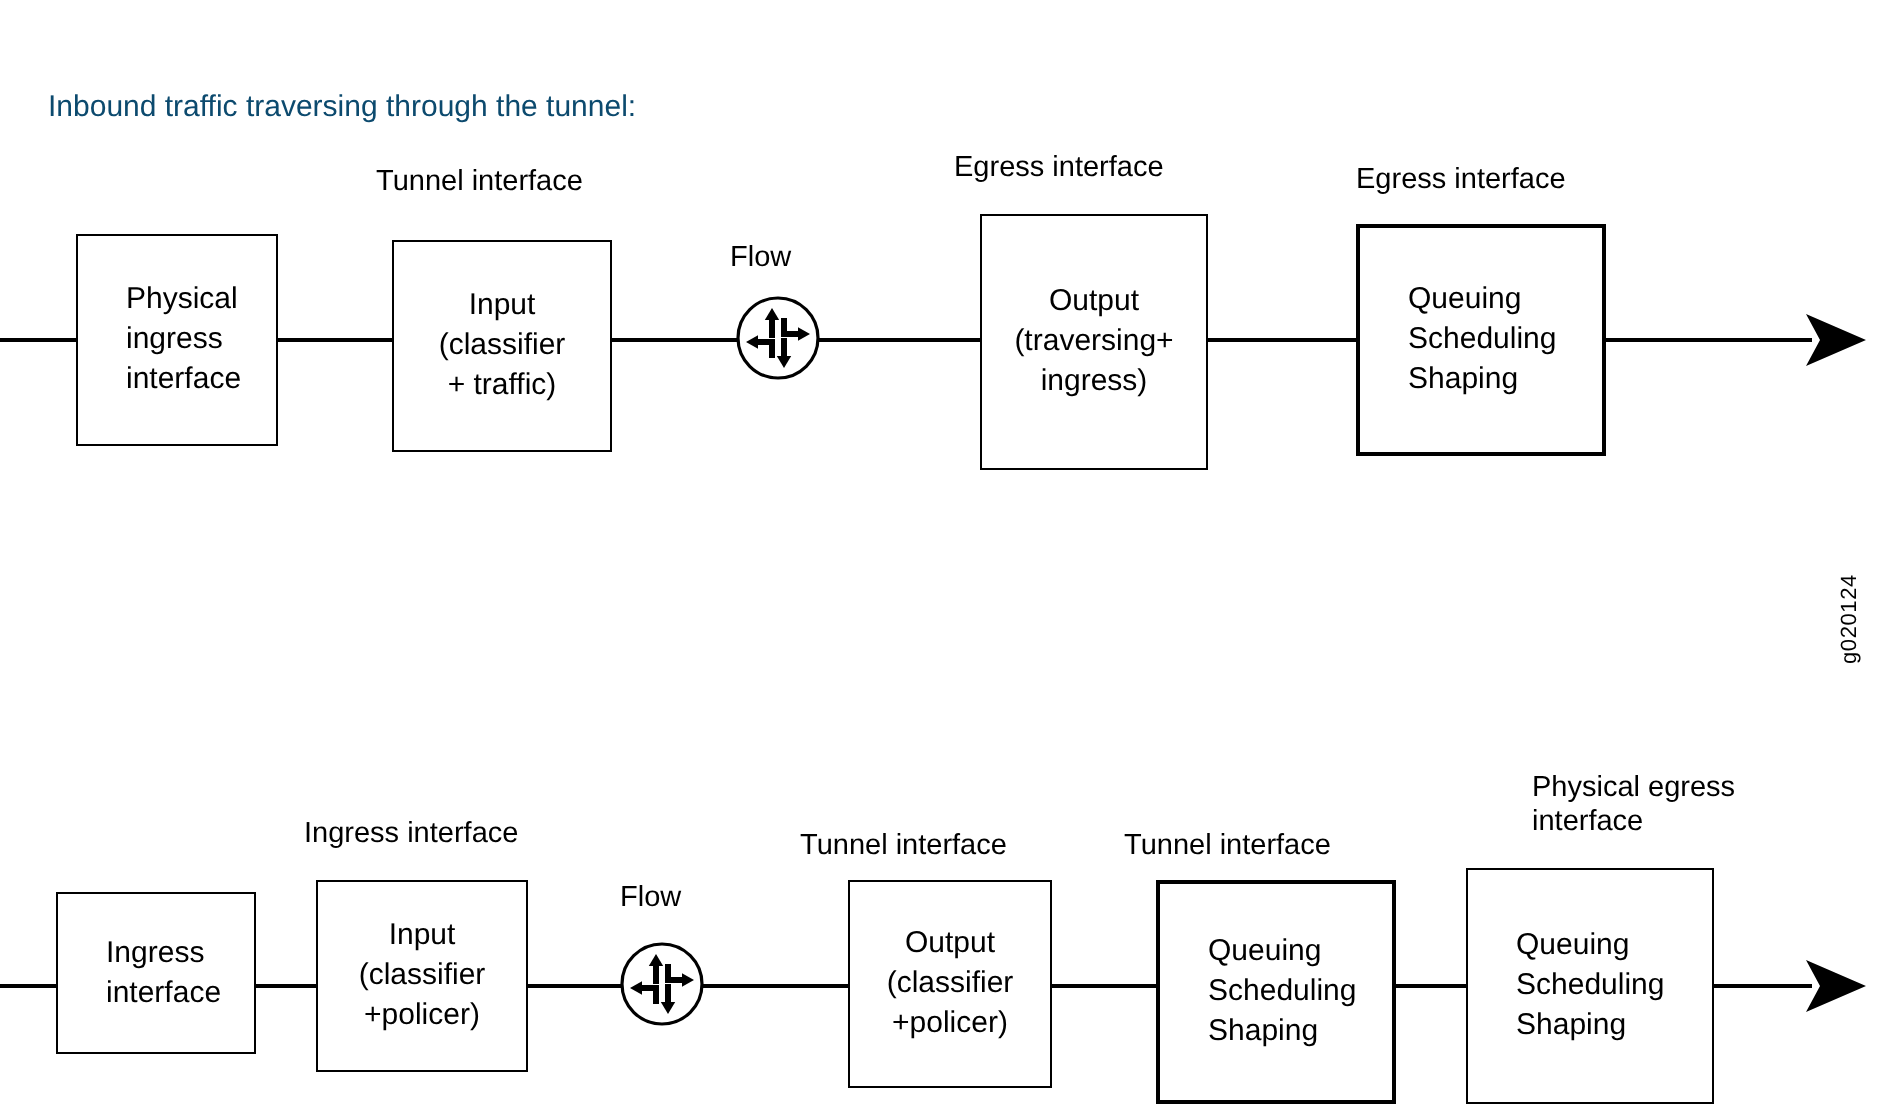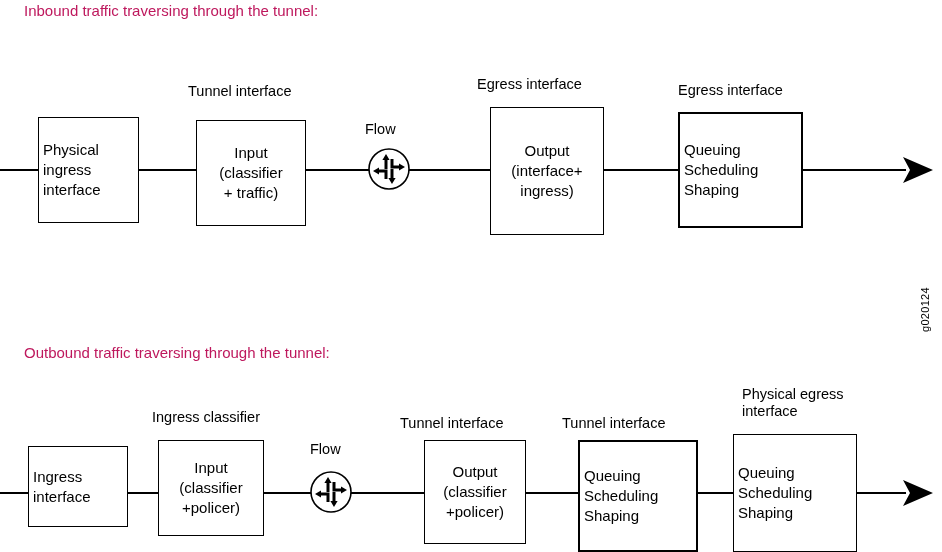--- a/index.html
+++ b/index.html
@@ -17,49 +17,50 @@
     height: 552px;
     background: #ffffff;
     overflow: hidden;
   }
   .abs { position: absolute; }
 
   
   .section-title {
     font-size: 15px;
     line-height: 18px;
-    color: #be185d;
+    color: #0c4a6e;
     white-space: nowrap;
+    margin-top: 43px;
   }
 
   
   .caption {
     font-size: 14.5px;
     line-height: 17px;
     color: #000;
     white-space: nowrap;
   }
-  .caption.wrap { white-space: normal; }
+  .caption.wrap { white-space: normal; margin-left: 24px; }
 
   
   .box {
     box-sizing: border-box;
     border: 1px solid #000;
     background: #ffffff;
     display: flex;
     flex-direction: column;
     justify-content: center;
     font-size: 15px;
     line-height: 20px;
     color: #000;
   }
   .box.thick { border-width: 2px; }
   .box .line { white-space: nowrap; }
   .box.ctr { align-items: center; text-align: center; }
-  .box.lft { align-items: flex-start; text-align: right; padding-left: 4px; }
+  .box.lft { align-items: flex-start; text-align: right; padding-left: 24px; }
 
   
   .wire {
     background: #000;
     height: 1.6px;
   }
 
   
   .flow-icon { width: 44px; height: 44px; }
 
@@ -120,41 +121,40 @@
       <path d="M25 22 L25 33" stroke="#000" stroke-width="3" fill="none"></path>
       <path d="M25 37 L21.4 31 L28.6 31 Z" fill="#000"></path>
 
       <path d="M19 32 L19 24 L10 24" stroke="#000" stroke-width="3" fill="none"></path>
       <path d="M6 24 L12 20.6 L12 27.4 Z" fill="#000"></path>
     </svg>
   </div>
 
   <div class="abs box ctr" style="left:490px; top:107px; width:114px; height:128px;">
     <span class="line">Output</span>
-    <span class="line">(interface+</span>
+    <span class="line">(traversing+</span>
     <span class="line">ingress)</span>
   </div>
 
   <div class="abs box lft thick" style="left:678px; top:112px; width:125px; height:116px;">
     <span class="line">Queuing</span>
     <span class="line">Scheduling</span>
     <span class="line">Shaping</span>
   </div>
 
   <div class="abs" style="left:903px; top:157px;">
     <svg class="arrow-head" viewBox="0 0 30 26" xmlns="http://www.w3.org/2000/svg">
       <path d="M30 13 L0 0 L7 13 L0 26 Z" fill="#000"></path>
     </svg>
   </div>
 
   <div class="abs watermark" style="left:919px; top:332px;">g020124</div>
 
-  <div class="abs section-title" style="left:24px; top:344px;">Outbound traffic traversing through the tunnel:</div>
-
-  <div class="abs caption" style="left:152px; top:409px;">Ingress classifier</div>
+
+  <div class="abs caption" style="left:152px; top:409px;">Ingress interface</div>
   <div class="abs caption" style="left:400px; top:415px;">Tunnel interface</div>
   <div class="abs caption" style="left:562px; top:415px;">Tunnel interface</div>
   <div class="abs caption wrap" style="left:742px; top:386px; width:132px;">Physical egress interface</div>
 
   <div class="abs wire" style="left:0px;   top:492px; width:30px;"></div>
   <div class="abs wire" style="left:126px; top:492px; width:34px;"></div>
   <div class="abs wire" style="left:263px; top:492px; width:48px;"></div>
   <div class="abs wire" style="left:349px; top:492px; width:77px;"></div>
   <div class="abs wire" style="left:525px; top:492px; width:55px;"></div>
   <div class="abs wire" style="left:696px; top:492px; width:38px;"></div>

